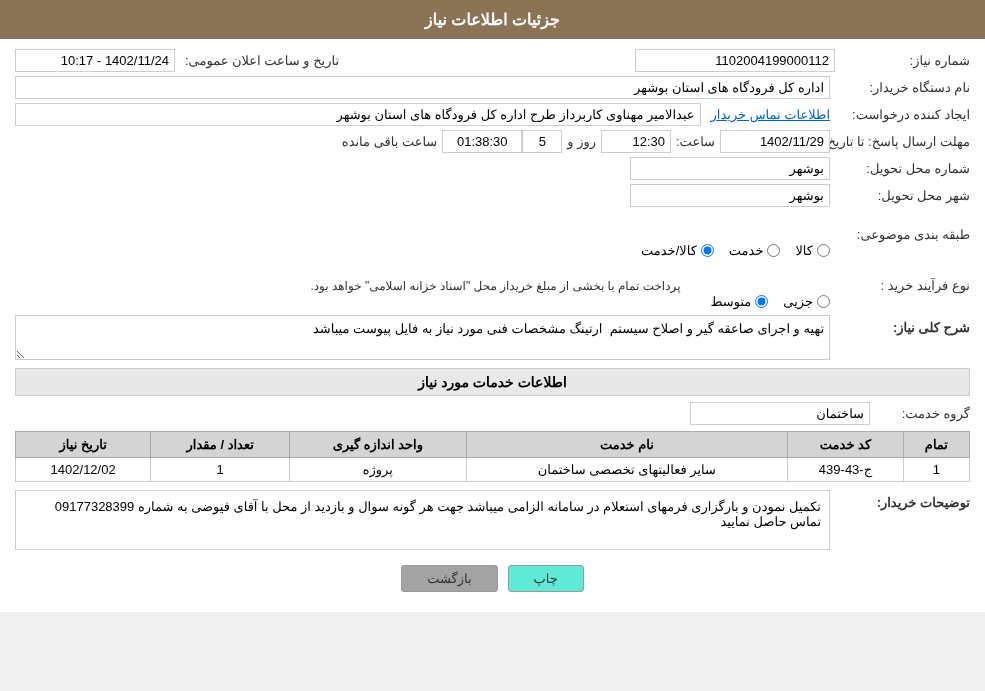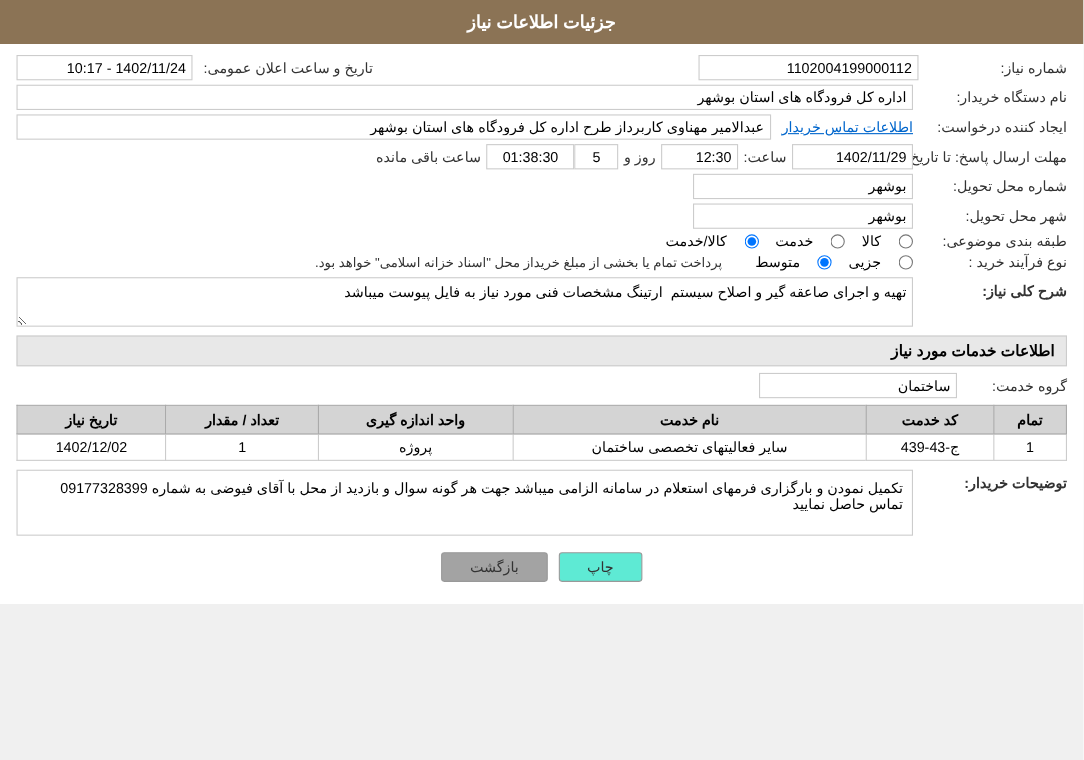--- a/index.html
+++ b/index.html
@@ -48,43 +48,44 @@
       cursor: pointer;
       white-space: nowrap;
     }
     .section-header {
       background: #e8e8e8;
       border: 1px solid #ccc;
       padding: 5px 10px;
       font-weight: bold;
       font-size: 14px;
       margin: 8px 0 6px 0;
-      text-align: right;
+      text-align: center;
     }
     .description-box {
       border: 1px solid #ccc;
       width: 100%;
       min-height: 50px;
       padding: 5px;
       font-family: Tahoma, Arial, sans-serif;
       font-size: 13px;
       direction: rtl;
       resize: vertical;
     }
     .radio-group {
       display: flex;
       gap: 15px;
       align-items: center;
       direction: rtl;
     }
     .radio-label {
       display: flex;
       align-items: center;
-      gap: 16px;
+      gap: 4px;
       cursor: pointer;
+      margin-top: 32px;
     }
     .notice-text {
       color: #333;
       font-size: 12px;
     }
     .services-table {
       width: 100%;
       border-collapse: collapse;
       margin-top: 5px;
     }

